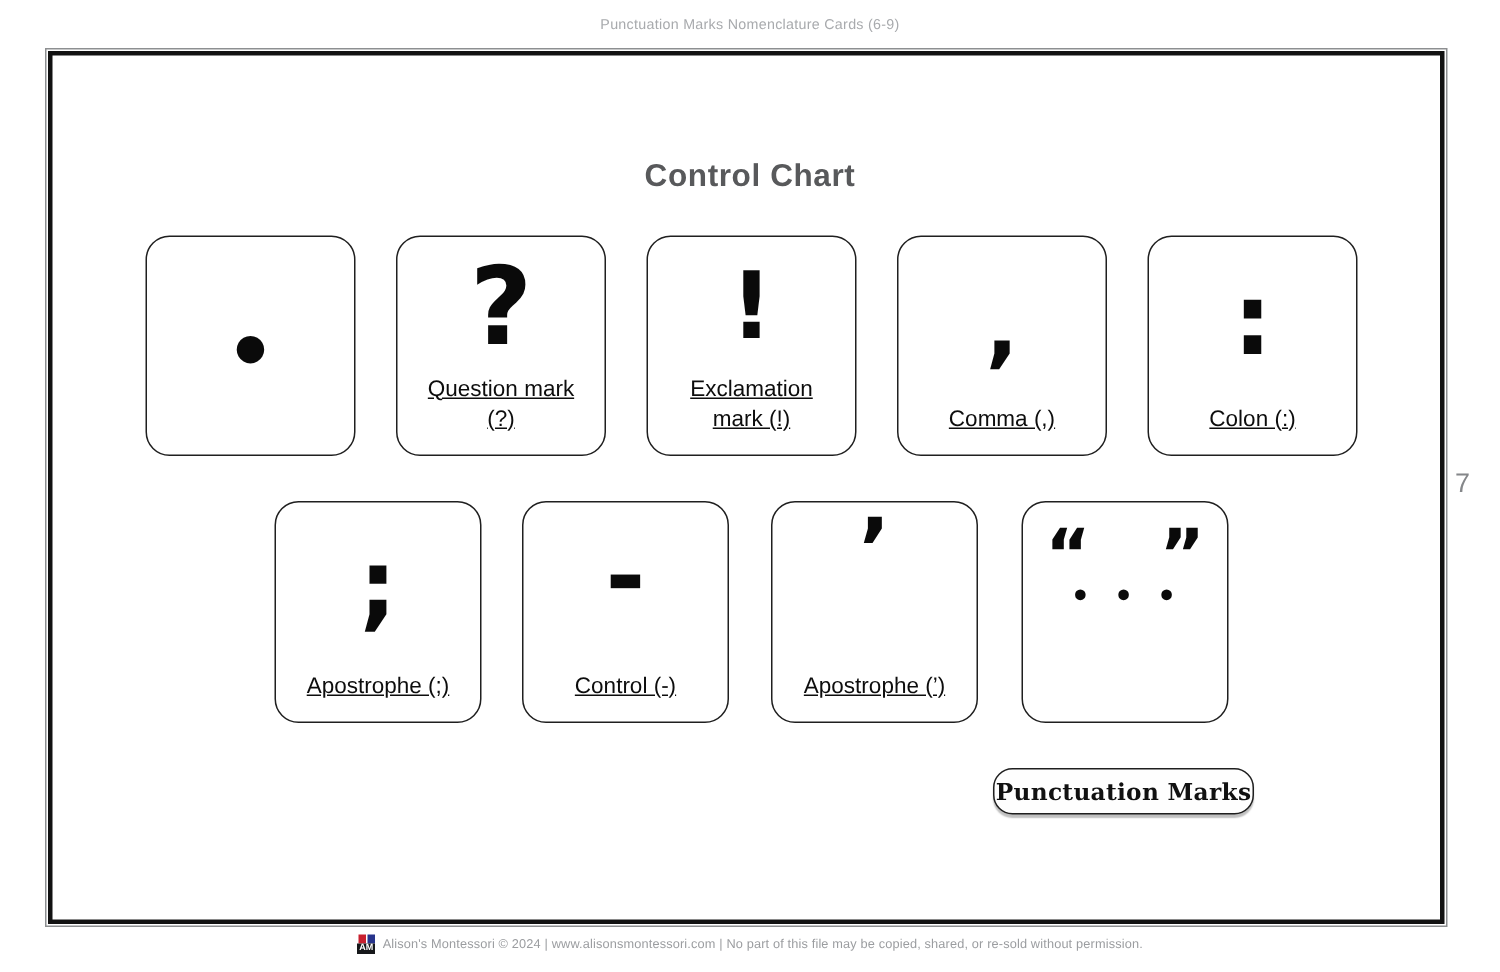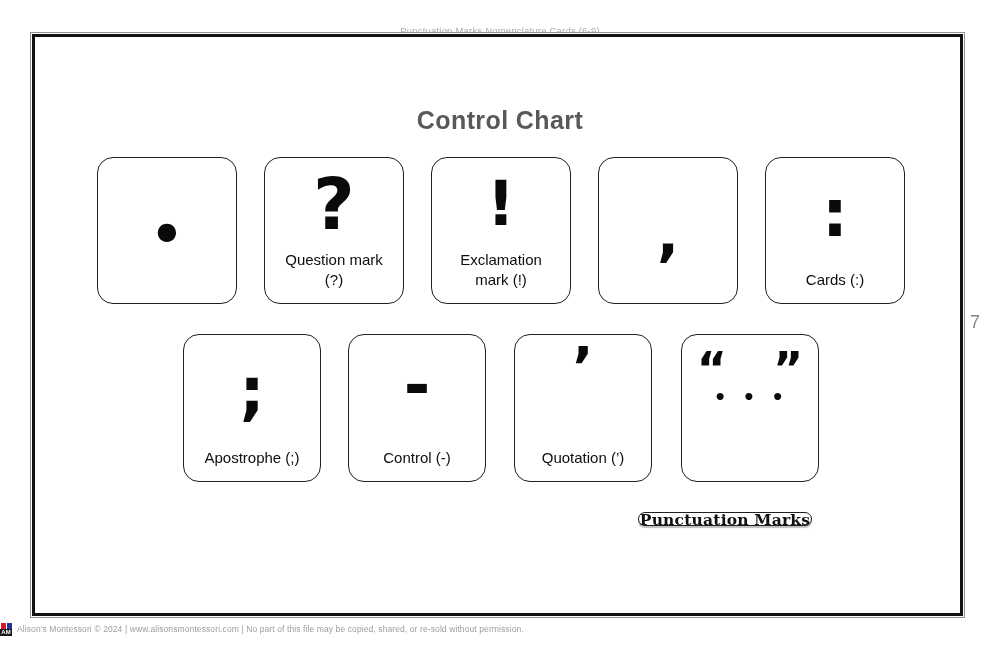--- a/index.html
+++ b/index.html
@@ -2,55 +2,56 @@
 <html><head>
 <meta charset="utf-8">
 <style>
   html,body{margin:0;padding:0;}
   body{
     width:1000px;height:648px;position:relative;background:#ffffff;
     font-family:"Liberation Sans", sans-serif;overflow:hidden;
   }
   
   .doc-header{
-    position:absolute;top:25px;left:0;width:1000px;text-align:center;
+    position:absolute;top:11px;left:0;width:1000px;text-align:center;
     font-size:9.5px;color:#a8aaad;letter-spacing:.2px;
   }
   
   .frame-outer{
     position:absolute;left:30px;top:32px;width:935px;height:586px;
     border:1px solid #8d8f91;box-sizing:border-box;background:#fff;
   }
   .frame-inner{
     position:absolute;inset:1px;border:3px solid #121212;box-sizing:border-box;
   }
   
   .page-number{
     position:absolute;left:970px;top:312px;font-size:18px;color:#85878a;
   }
   
   .page-title{
     position:absolute;top:106px;left:0;width:1000px;text-align:center;
-    font-size:25px;font-weight:bold;color:#58595b;letter-spacing:.4px;
+    font-size:21px;font-weight:bold;color:#58595b;letter-spacing:.4px;
   }
   
   .card{
     position:absolute;width:140px;height:147px;background:#fff;
     border:1.5px solid #1f1f1f;border-radius:16px;box-sizing:border-box;
     display:flex;flex-direction:column;align-items:center;
   }
   .row2{width:138px;height:148px;}
   .glyph-area{
     flex:1 1 auto;width:100%;display:flex;align-items:center;justify-content:center;
     color:#0a0a0a;font-family:"DejaVu Sans", sans-serif;font-weight:bold;
   }
   .card-label{
     flex:0 0 auto;width:100%;box-sizing:border-box;padding:0 11px 13px;
     text-align:center;font-size:15px;line-height:1.35;color:#0d0d0d;
     font-family:"Liberation Sans", sans-serif;
+    text-decoration:underline;
   }
   
   .c-period .glyph{font-size:24px;line-height:1;}
   .c-question .glyph{font-size:72px;line-height:1;}
   .c-exclamation .glyph{font-size:62px;line-height:1;}
   .c-comma .glyph{font-size:58px;line-height:1;position:relative;top:4px;}
   .c-colon .glyph{font-size:66px;line-height:1;}
   .c-semicolon .glyph{font-size:64px;line-height:1;}
   .c-hyphen .glyph{font-size:64px;line-height:1;position:relative;top:-6px;}
   .c-apostrophe .glyph-area{align-items:flex-start;padding-top:4px;}
@@ -63,33 +64,33 @@
   .pos-2{left:264px;top:157px;}
   .pos-3{left:431px;top:157px;}
   .pos-4{left:598px;top:157px;}
   .pos-5{left:765px;top:157px;}
   .pos-6{left:183px;top:334px;}
   .pos-7{left:348px;top:334px;}
   .pos-8{left:514px;top:334px;}
   .pos-9{left:681px;top:334px;}
   
   .label-box{
-    position:absolute;left:638px;top:512px;width:174px;height:14px;
+    position:absolute;left:662px;top:512px;width:174px;height:31px;
     border:1.5px solid #1f1f1f;border-radius:13px;box-sizing:border-box;
     background:#fefefe;display:flex;align-items:center;justify-content:center;
     box-shadow:0 2px 1px rgba(0,0,0,.25);
   }
   .label-box span{
     font-family:"DejaVu Serif", serif;font-weight:bold;font-size:15.5px;color:#111;
     letter-spacing:.2px;
   }
   
   .doc-footer{
     position:absolute;left:0;top:619px;width:1000px;height:20px;
-    display:flex;align-items:center;gap:5px;
+    display:flex;align-items:center;justify-content:center;gap:5px;
   }
   .footer-text{font-size:8.5px;color:#9b9da0;letter-spacing:.1px;}
   .logo{width:12px;height:13px;display:flex;flex-direction:column;flex:0 0 auto;}
   .logo-top{height:6px;display:flex;gap:1px;justify-content:center;}
   .stripe{width:5px;height:6px;}
   .stripe.red{background:#c8202f;}
   .stripe.blue{background:#27348b;}
   .logo-am{
     height:7px;background:#16181a;color:#fff;font-size:6px;font-weight:bold;
     line-height:7px;text-align:center;font-family:"Liberation Sans", sans-serif;
@@ -125,48 +126,49 @@
   <div class="glyph-area">
       <span class="glyph">!</span>
     </div>
   <div class="card-label">Exclamation mark (!)</div>
 </div>
 
 <div class="card c-comma pos-4">
   <div class="glyph-area">
       <span class="glyph">,</span>
     </div>
+  <div class="card-label">Comma (,)</div>
 </div>
 
 <div class="card c-colon pos-5">
   <div class="glyph-area">
       <span class="glyph">:</span>
     </div>
-  <div class="card-label">Cards (:)</div>
+  <div class="card-label">Colon (:)</div>
 </div>
 
 <div class="card row2 c-semicolon pos-6">
   <div class="glyph-area">
       <span class="glyph">;</span>
     </div>
   <div class="card-label">Apostrophe (;)</div>
 </div>
 
 <div class="card row2 c-hyphen pos-7">
   <div class="glyph-area">
       <span class="glyph">-</span>
     </div>
   <div class="card-label">Control (-)</div>
 </div>
 
 <div class="card row2 c-apostrophe pos-8">
   <div class="glyph-area">
       <span class="glyph">’</span>
     </div>
-  <div class="card-label">Quotation (’)</div>
+  <div class="card-label">Apostrophe (’)</div>
 </div>
 
 <div class="card row2 c-quotation pos-9">
   <div class="glyph-area">
     <span class="g-top">“ ”</span>
     <span class="g-dots">• • •</span>
   </div>
 </div>
 
 <div class="label-box">

